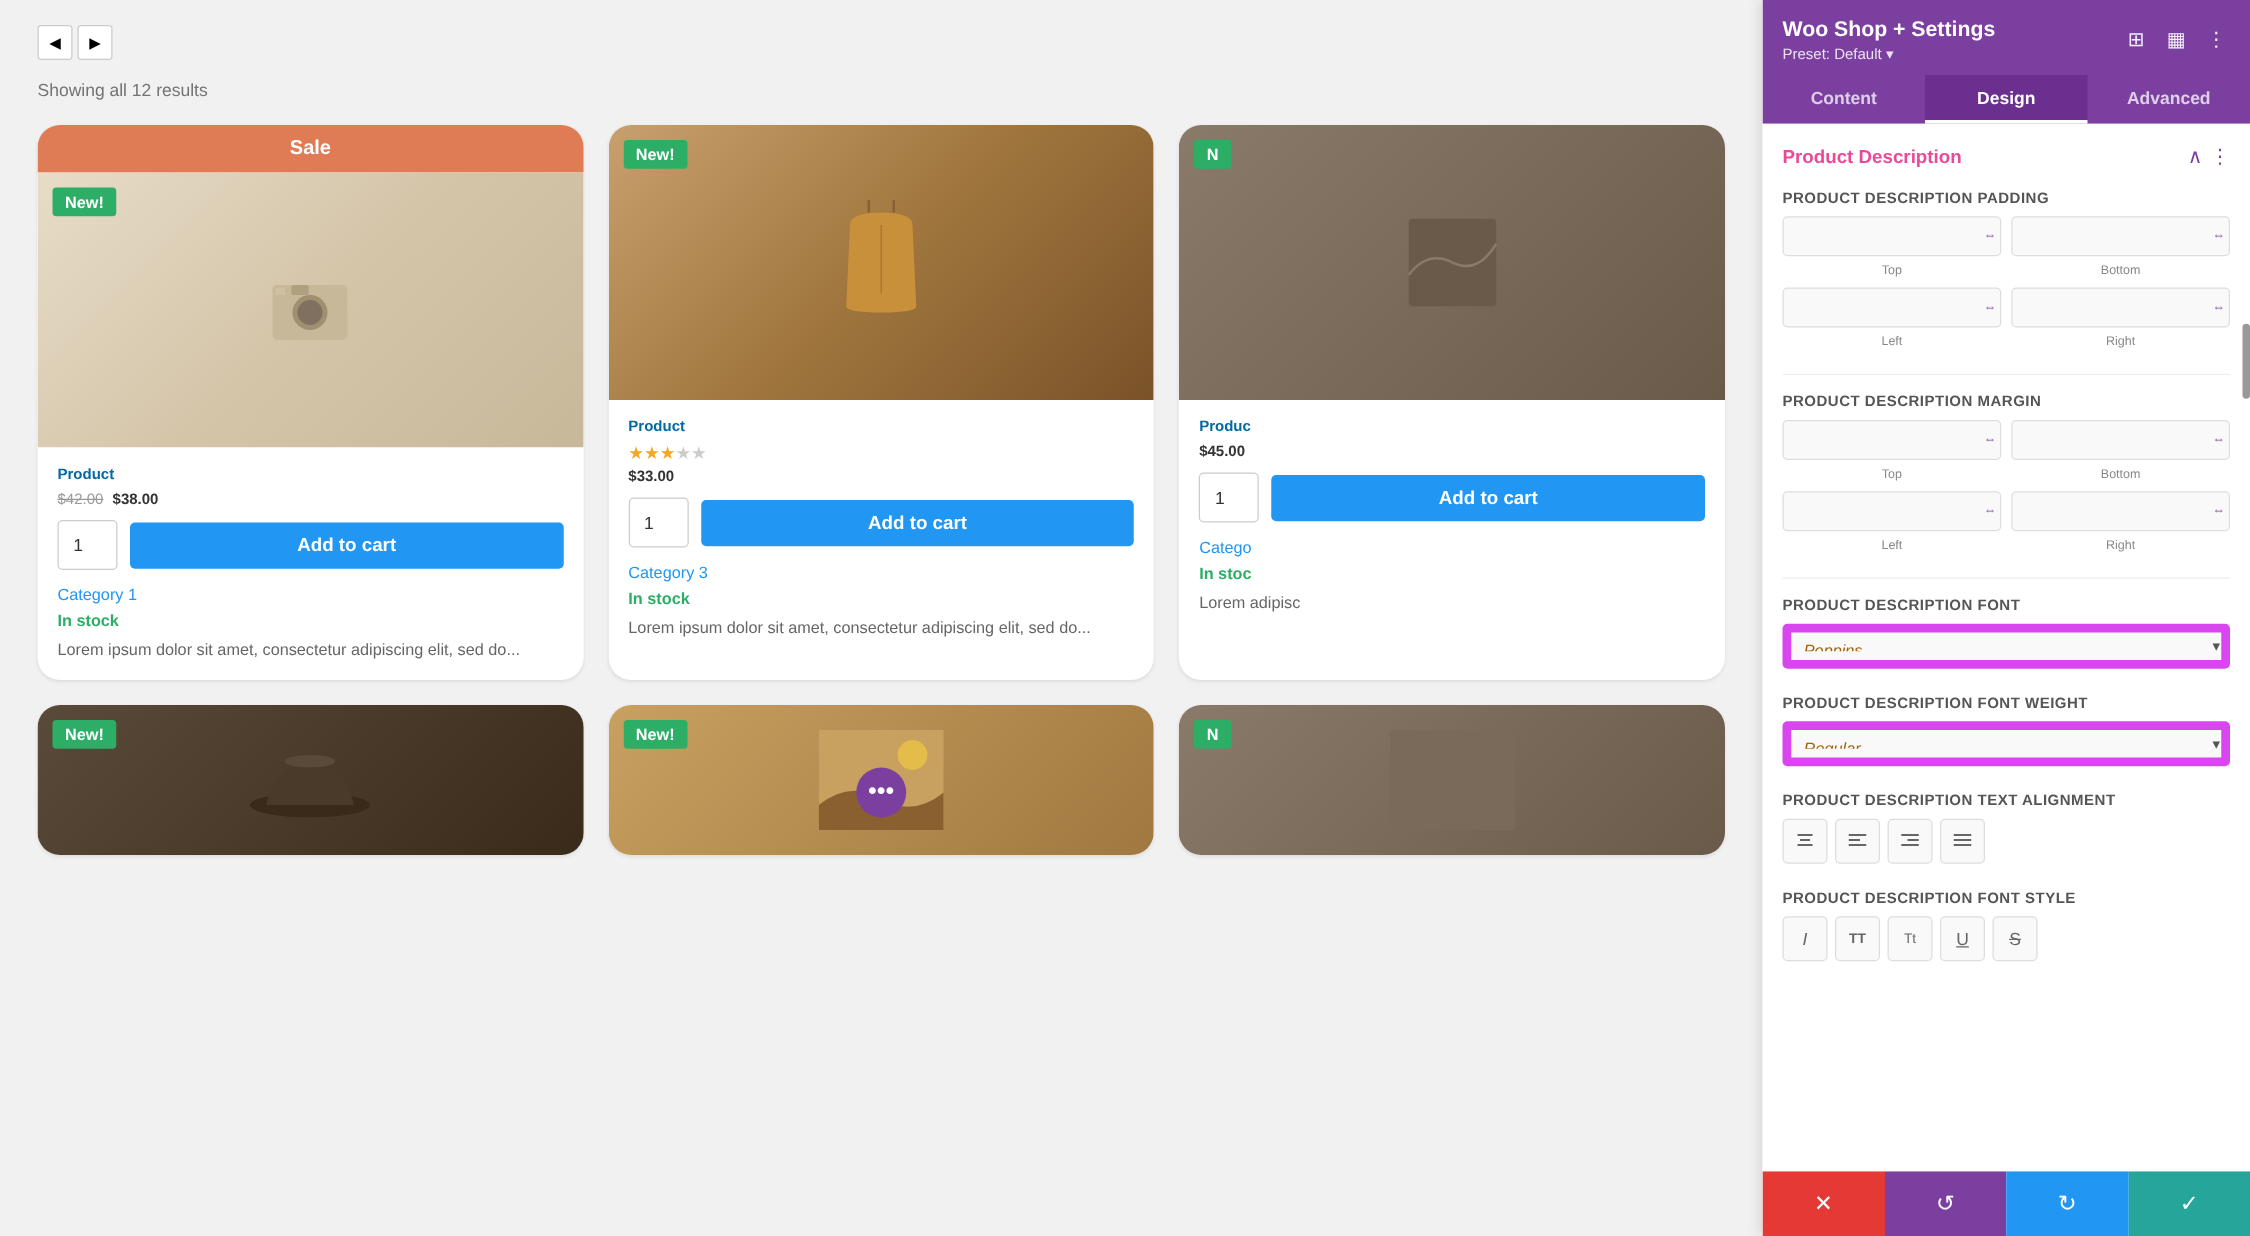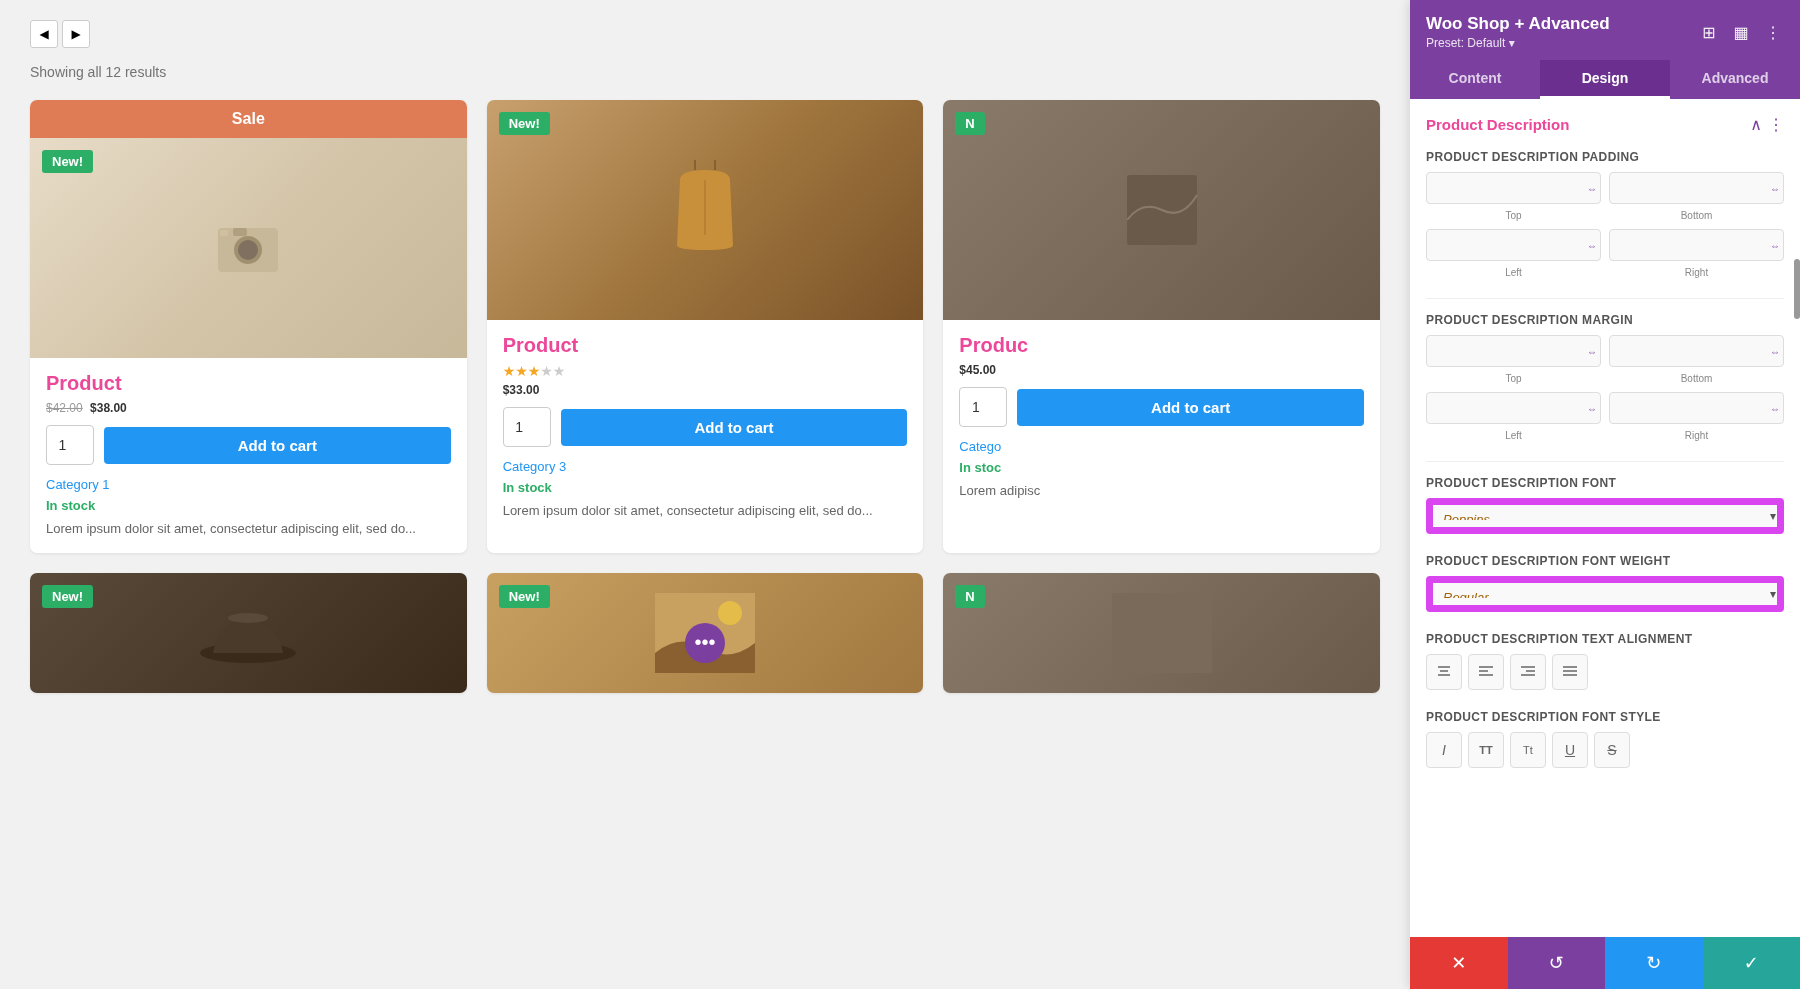--- a/index.html
+++ b/index.html
@@ -19,21 +19,21 @@
     }
 
     .products-grid {
       display: grid;
       grid-template-columns: repeat(3, 1fr);
       gap: 20px;
     }
 
     .product-card {
       background: #fff;
-      border-radius: 7px;
+      border-radius: 18px;
       overflow: hidden;
       box-shadow: 0 1px 3px rgba(0,0,0,0.08);
       position: relative;
     }
 
     .product-image-wrap {
       position: relative;
       background: #f9f9f9;
       height: 220px;
       overflow: hidden;
@@ -59,23 +59,23 @@
       padding: 4px 10px;
       border-radius: 3px;
       z-index: 2;
     }
 
     .product-info {
       padding: 14px 16px;
     }
 
     .product-name {
-      font-size: 20px;
+      font-size: 12px;
       font-weight: 600;
-      color: #ec4899;
+      color: #0369a1;
       margin-bottom: 6px;
     }
 
     .product-price {
       font-size: 12px;
       color: #555;
       margin-bottom: 10px;
     }
 
     .product-price .old-price {
@@ -628,21 +628,21 @@
       </div>
     </div>
 
   </div>
 </div>
 
 <div class="settings-panel">
 
   <div class="panel-header">
     <div>
-      <div class="panel-title">Woo Shop + Advanced</div>
+      <div class="panel-title">Woo Shop + Settings</div>
       <div class="panel-preset">Preset: Default ▾</div>
     </div>
     <div class="panel-header-icons">
       <span class="panel-header-icon">⊞</span>
       <span class="panel-header-icon">▦</span>
       <span class="panel-header-icon">⋮</span>
     </div>
   </div>
 
   <div class="panel-tabs">

